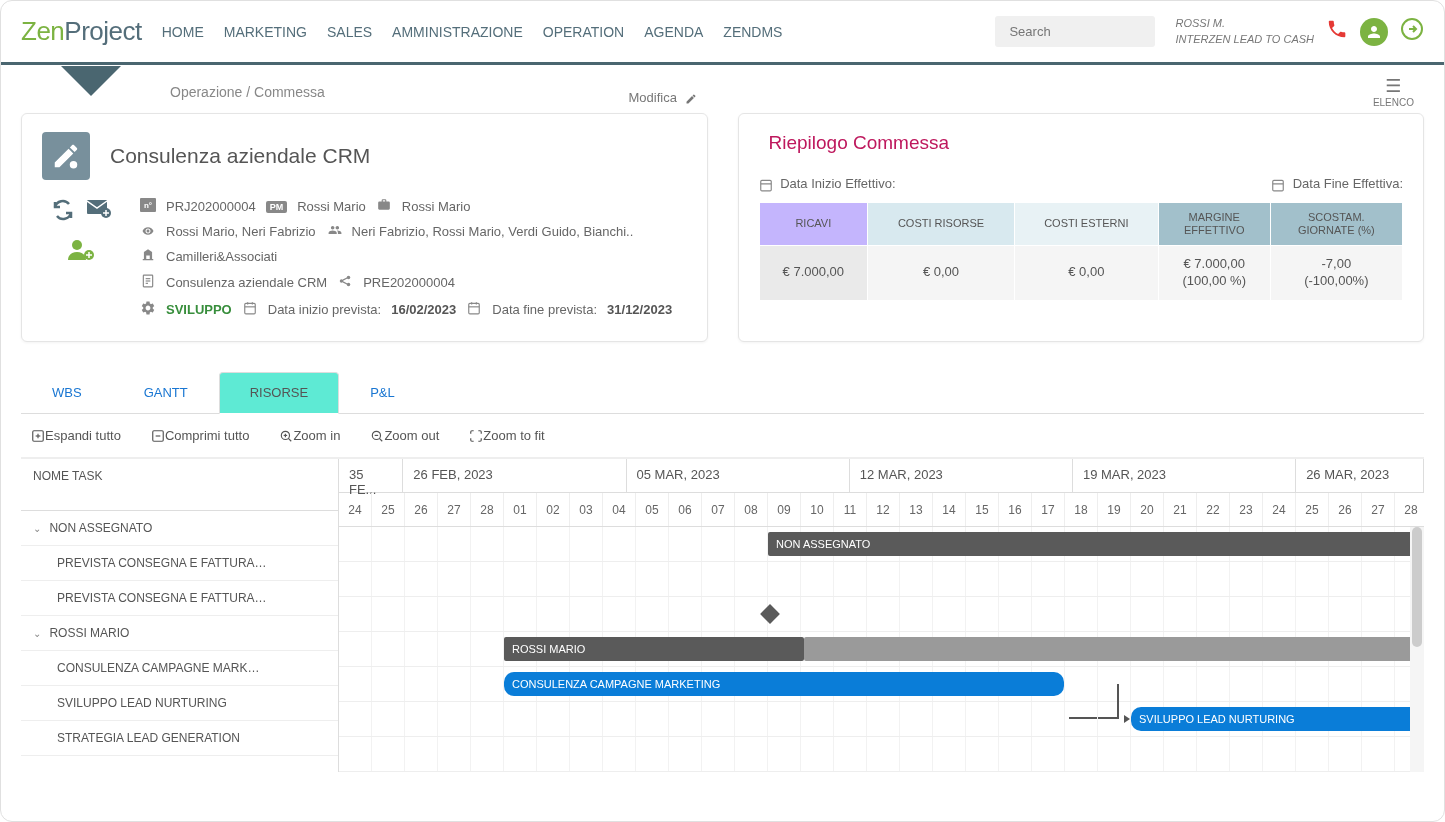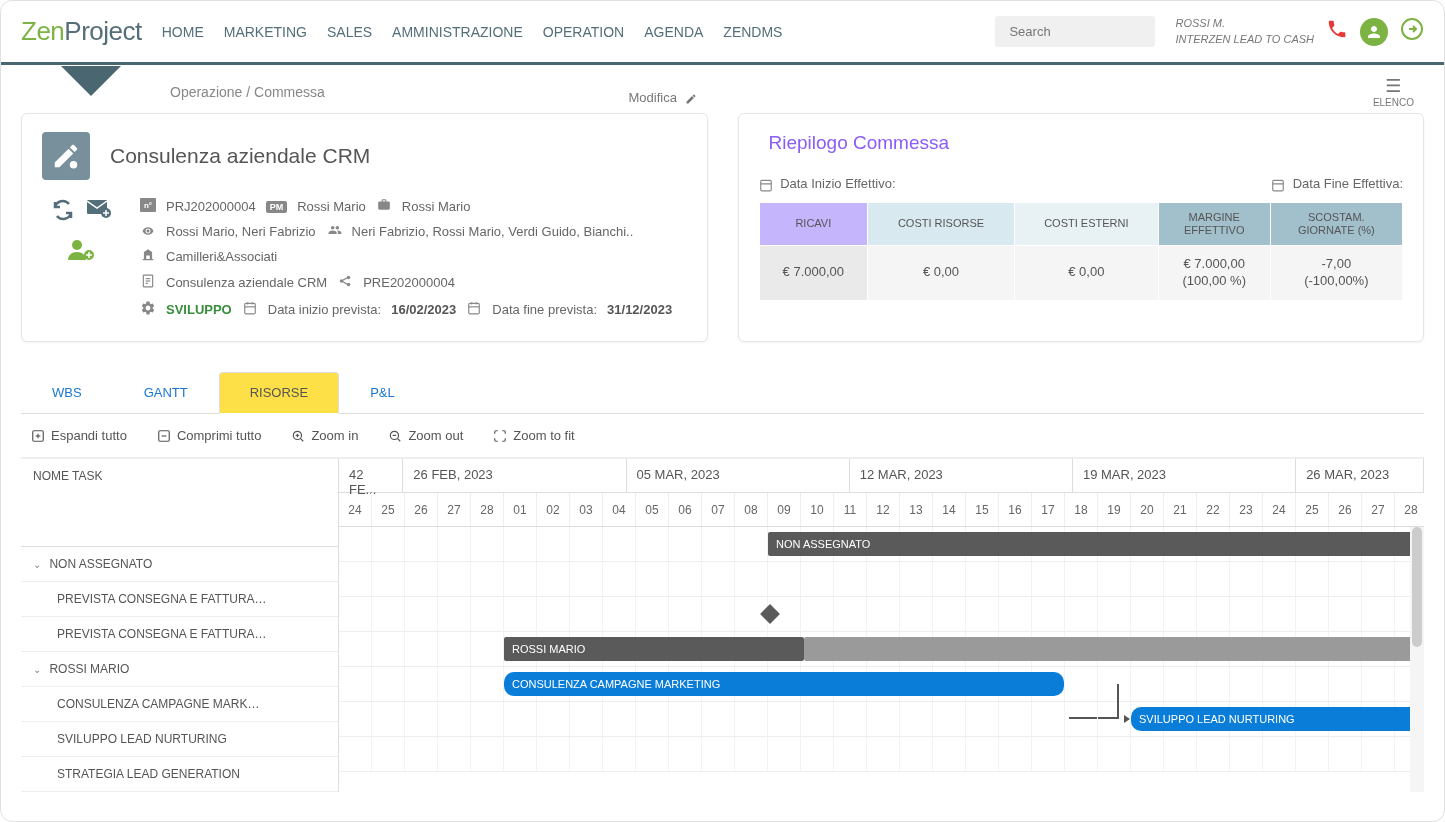--- a/index.html
+++ b/index.html
@@ -88,21 +88,21 @@
 .action-icons .ai { color: #546e7a; font-size: 22px; cursor: pointer; }
 .ai-green { color: #7cb342 !important; }
 .details { flex: 1; font-size: 13px; color: #666; }
 .detail-row { display: flex; align-items: center; gap: 10px; margin-bottom: 8px; flex-wrap: wrap; }
 .detail-row .di { color: #888; font-size: 14px; width: 16px; text-align: center; }
 .badge-pm { background: #888; color: #fff; font-size: 9px; padding: 1px 4px; border-radius: 2px; font-weight: 600; }
 .status-green { color: #388e3c; font-weight: 600; }
 .bold { color: #555; font-weight: 600; }
 
 .card-right { padding: 18px 20px; }
-.riepilogo-title { font-size: 19px; color: #8b5cf6; font-weight: 400; margin-bottom: 22px; padding-left: 10px; }
+.riepilogo-title { font-size: 19px; color: #be185d; font-weight: 400; margin-bottom: 22px; padding-left: 10px; }
 .date-row { display: flex; justify-content: space-between; font-size: 13px; color: #666; margin-bottom: 10px; }
 .summary-table { width: 100%; border-collapse: collapse; }
 .summary-table th {
   background: #b4cdd6;
   color: #555;
   font-size: 11px;
   font-weight: 500;
   padding: 8px 4px;
   text-align: center;
   border: 1px solid #fff;
@@ -120,28 +120,28 @@
   font-size: 13px;
   color: #555;
   border: 1px solid #fff;
   line-height: 1.3;
 }
 .summary-table td:nth-child(1) { background: #eaeaea; }
 
 .tabs-section { margin-top: 30px; padding: 0 20px; }
 .tabs { display: flex; border-bottom: 1px solid #ddd; }
 .tab { padding: 12px 30px; color: #1976d2; font-size: 13px; cursor: pointer; border: 1px solid transparent; }
-.tab.active { color: #555; border: 1px solid #ddd; border-bottom: 1px solid #fff; margin-bottom: -1px; background: #fde047; border-radius: 4px 4px 0 0; text-align: right; }
+.tab.active { color: #555; border: 1px solid #ddd; border-bottom: 1px solid #fff; margin-bottom: -1px; background: #5eead4; border-radius: 4px 4px 0 0; text-align: right; }
 
 .toolbar { display: flex; gap: 30px; padding: 14px 10px; border-bottom: 1px solid #eee; font-size: 13px; color: #555; }
-.tool-btn { cursor: pointer; display: flex; align-items: center; gap: 6px; }
+.tool-btn { cursor: pointer; display: flex; align-items: center; }
 
 .gantt { display: flex; border-top: 1px solid #eee; }
 .gantt-left { width: 318px; border-right: 1px solid #ddd; }
-.gantt-left-header { height: 88px; padding: 10px 12px; font-size: 12px; color: #555; border-bottom: 1px solid #ddd; display: flex; align-items: flex-start; }
+.gantt-left-header { height: 52px; padding: 10px 12px; font-size: 12px; color: #555; border-bottom: 1px solid #ddd; display: flex; align-items: flex-start; }
 .task-row { height: 35px; display: flex; align-items: center; padding: 0 12px; font-size: 12px; color: #555; border-bottom: 1px solid #eee; overflow: hidden; white-space: nowrap; text-overflow: ellipsis; }
 .task-row.group { font-weight: 400; }
 .task-row.child { padding-left: 36px; }
 .chevron { margin-right: 8px; color: #888; font-size: 10px; }
 
 .gantt-right { flex: 1; overflow: hidden; position: relative; }
 .gantt-header-top { display: flex; height: 34px; border-bottom: 1px solid #ddd; }
 .week-col { border-right: 1px solid #ddd; font-size: 13px; color: #555; padding: 8px 10px; }
 .gantt-header-days { display: flex; height: 34px; border-bottom: 1px solid #ddd; }
 .day-col { width: 33px; border-right: 1px solid #eee; font-size: 12px; color: #666; text-align: center; line-height: 34px; flex-shrink: 0; }
@@ -448,21 +448,21 @@
           <span class="chevron">⌄</span>
           <span>ROSSI MARIO</span>
         </div>
       <div class="task-row child">CONSULENZA CAMPAGNE MARK…</div>
       <div class="task-row child">SVILUPPO LEAD NURTURING</div>
       <div class="task-row child">STRATEGIA LEAD GENERATION</div>
     </div>
     <div class="gantt-right">
       <div class="drag-dots">⋮<br>⋮</div>
       <div class="gantt-header-top" id="weeks-row">
-          <div class="week-col" style="width: 66px;">42 FE...</div>
+          <div class="week-col" style="width: 66px;">35 FE...</div>
           <div class="week-col" style="width: 231px;">26 FEB, 2023</div>
           <div class="week-col" style="width: 231px;">05 MAR, 2023</div>
           <div class="week-col" style="width: 231px;">12 MAR, 2023</div>
           <div class="week-col" style="width: 231px;">19 MAR, 2023</div>
           <div class="week-col" style="width: 132px;">26 MAR, 2023</div>
         </div>
       <div class="gantt-header-days" id="days-row">
           <div class="day-col">24</div>
           <div class="day-col">25</div>
           <div class="day-col">26</div>

